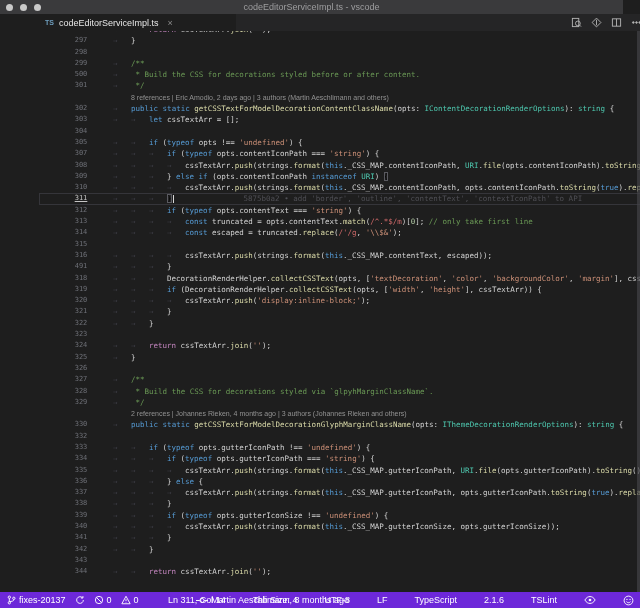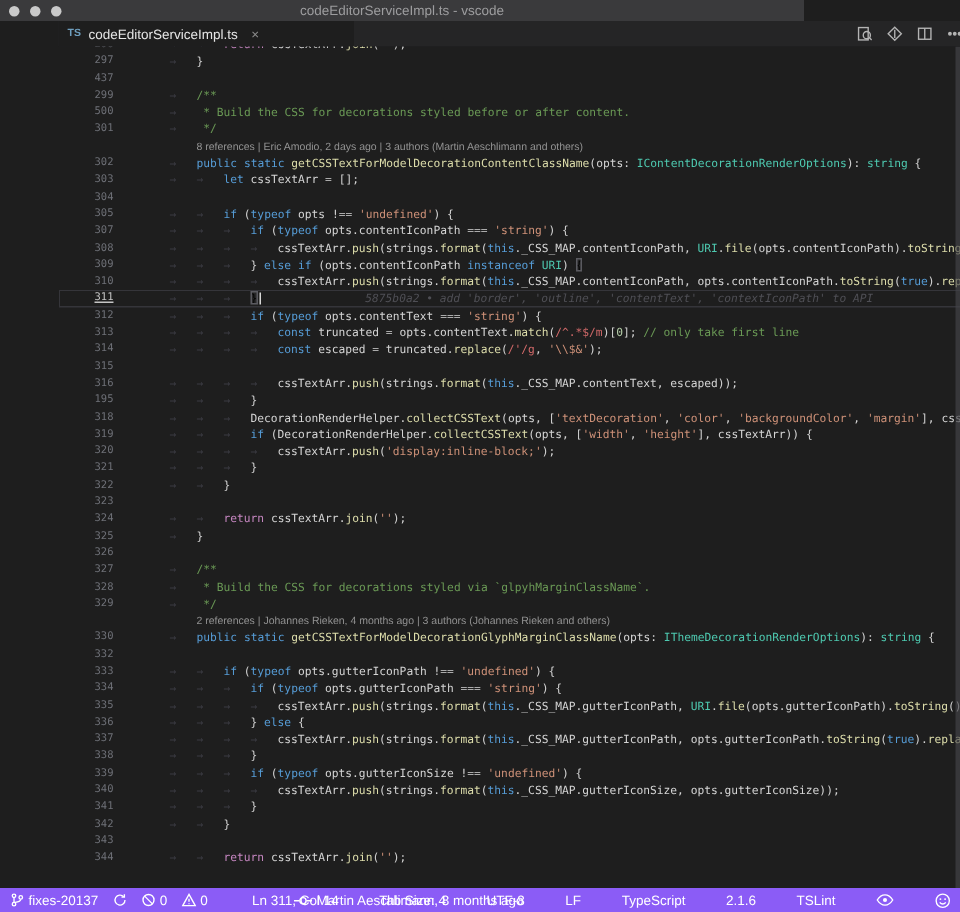--- a/index.html
+++ b/index.html
@@ -1,20 +1,20 @@
 <!DOCTYPE html>
 <html><head>
 <meta charset="utf-8">
 <style>
   html,body{margin:0;padding:0;}
   body{width:640px;height:608px;position:relative;overflow:hidden;background:#1e1e1e;
        font-family:"Liberation Sans",sans-serif;-webkit-font-smoothing:antialiased;}
 
   
-  .titlebar{position:absolute;left:0;top:0;width:536px;height:14px;background:#3a3a3c;
+  .titlebar{position:absolute;left:0;top:0;width:623px;height:14px;background:#3a3a3c;
             display:flex;align-items:center;justify-content:center;}
   .titlebar .title{font-size:9px;color:#9d9d9f;}
   .lights{position:absolute;left:6px;top:0;height:14px;display:flex;align-items:center;gap:7px;}
   .light{width:7px;height:7px;border-radius:50%;background:#c9c9c9;}
 
   
   .workbench{position:absolute;left:0;top:14px;width:640px;height:578px;display:flex;margin-left:39px;}
   .main{width:607px;height:100%;position:relative;}
 
   
@@ -25,29 +25,29 @@
   .tab .close{font-size:9px;color:#8a8a8a;margin-left:4px;}
   .tabactions{position:absolute;right:4px;top:0;height:17px;display:flex;align-items:center;gap:9px;}
   .tbact{color:#b4b4b4;display:flex;align-items:center;}
   .tbact svg{display:block;}
 
   
   .editor{position:absolute;left:0;top:17px;width:607px;height:561px;overflow:hidden;background:#1e1e1e;}
   .lines{margin-top:-7px;font-family:"DejaVu Sans Mono",monospace;font-size:7.5px;}
   .row{height:11.3px;line-height:11.3px;white-space:pre;width:607px;}
   .row.cur{box-shadow:inset 0 0 0 1px #35353a;}
-  .ln{display:inline-block;width:36px;text-align:left;padding-right:14px;color:#6e7077;font-size:7px;vertical-align:top;padding-left:24px;}
+  .ln{display:inline-block;width:36px;text-align:center;padding-right:14px;color:#6e7077;font-size:7px;vertical-align:top;padding-left:24px;}
   .row.cur .ln{color:#c5c5c5;text-decoration:underline;}
   .ct{white-space:pre;}
   .tab-ws{display:inline-block;width:18px;color:#3c3c44;}
   .lens{font-family:"Liberation Sans",sans-serif;font-size:7px;color:#929292;}
   .tok-p{color:#d4d4d4;} .tok-k{color:#569cd6;} .tok-c{color:#c586c0;} .tok-s{color:#ce9178;}
   .tok-m{color:#dcdcaa;} .tok-t{color:#4ec9b0;} .tok-cm{color:#6a9955;} .tok-r{color:#d16969;}
   .tok-o{color:#d4d4d4;} .tok-n{color:#b5cea8;}
-  .tok-g{color:#4f4f55;margin-left:70px;font-style:italic;}
+  .tok-g{color:#4f4f55;margin-left:70px;}
   .tok-bm{outline:1px solid #5a5a60;outline-offset:-1px;background:rgba(100,100,110,.12);}
   .caret{display:inline-block;width:1px;height:8px;background:#d7d7d7;vertical-align:middle;margin-left:1px;}
 
   .scrollbar{position:absolute;right:5px;top:0;width:4px;height:561px;background:#45454a;opacity:.65;}
 
   
   .activitybar{width:33px;height:100%;background:#2d2d2f;border-left:2px solid #252526;
                display:flex;flex-direction:column;align-items:center;padding-top:6px;box-sizing:border-box;gap:12px;}
   .acticon{width:17px;height:17px;color:#8b8b90;display:flex;align-items:center;justify-content:center;}
   .acticon.active{color:#d8d8d8;}
@@ -108,40 +108,40 @@
               <circle cx="9.5" cy="6" r=".9" fill="currentColor"></circle>
             </svg>
           </span>
         </div>
     </div>
 
     <div class="editor">
       <div class="lines">
           <div class="row"><span class="ln">296</span><span class="ct"><span class="tab-ws">→</span><span class="tab-ws">→</span><span class="tok-c">return</span><span class="tok-p"> cssTextArr.</span><span class="tok-m">join</span><span class="tok-p">(</span><span class="tok-s">''</span><span class="tok-p">);</span></span></div>
           <div class="row"><span class="ln">297</span><span class="ct"><span class="tab-ws">→</span><span class="tok-p">}</span></span></div>
-          <div class="row"><span class="ln">437</span><span class="ct"></span></div>
+          <div class="row"><span class="ln">298</span><span class="ct"></span></div>
           <div class="row"><span class="ln">299</span><span class="ct"><span class="tab-ws">→</span><span class="tok-cm">/**</span></span></div>
           <div class="row"><span class="ln">500</span><span class="ct"><span class="tab-ws">→</span><span class="tok-cm"> * Build the CSS for decorations styled before or after content.</span></span></div>
           <div class="row"><span class="ln">301</span><span class="ct"><span class="tab-ws">→</span><span class="tok-cm"> */</span></span></div>
           <div class="row"><span class="ln"></span><span class="ct" style="padding-left: 18px;"><span class="lens">8 references | Eric Amodio, 2 days ago | 3 authors (Martin Aeschlimann and others)</span></span></div>
           <div class="row"><span class="ln">302</span><span class="ct"><span class="tab-ws">→</span><span class="tok-k">public</span><span class="tok-p"> </span><span class="tok-k">static</span><span class="tok-p"> </span><span class="tok-m">getCSSTextForModelDecorationContentClassName</span><span class="tok-p">(opts: </span><span class="tok-t">IContentDecorationRenderOptions</span><span class="tok-p">): </span><span class="tok-t">string</span><span class="tok-p"> {</span></span></div>
           <div class="row"><span class="ln">303</span><span class="ct"><span class="tab-ws">→</span><span class="tab-ws">→</span><span class="tok-k">let</span><span class="tok-p"> cssTextArr = [];</span></span></div>
           <div class="row"><span class="ln">304</span><span class="ct"></span></div>
           <div class="row"><span class="ln">305</span><span class="ct"><span class="tab-ws">→</span><span class="tab-ws">→</span><span class="tok-k">if</span><span class="tok-p"> (</span><span class="tok-k">typeof</span><span class="tok-p"> opts </span><span class="tok-o">!==</span><span class="tok-p"> </span><span class="tok-s">'undefined'</span><span class="tok-p">) {</span></span></div>
           <div class="row"><span class="ln">307</span><span class="ct"><span class="tab-ws">→</span><span class="tab-ws">→</span><span class="tab-ws">→</span><span class="tok-k">if</span><span class="tok-p"> (</span><span class="tok-k">typeof</span><span class="tok-p"> opts.contentIconPath </span><span class="tok-o">===</span><span class="tok-p"> </span><span class="tok-s">'string'</span><span class="tok-p">) {</span></span></div>
           <div class="row"><span class="ln">308</span><span class="ct"><span class="tab-ws">→</span><span class="tab-ws">→</span><span class="tab-ws">→</span><span class="tab-ws">→</span><span class="tok-p">cssTextArr.</span><span class="tok-m">push</span><span class="tok-p">(strings.</span><span class="tok-m">format</span><span class="tok-p">(</span><span class="tok-k">this</span><span class="tok-p">._CSS_MAP.contentIconPath, </span><span class="tok-t">URI</span><span class="tok-p">.</span><span class="tok-m">file</span><span class="tok-p">(opts.contentIconPath).</span><span class="tok-m">toString</span><span class="tok-p">().</span><span class="tok-m">replace</span></span></div>
           <div class="row"><span class="ln">309</span><span class="ct"><span class="tab-ws">→</span><span class="tab-ws">→</span><span class="tab-ws">→</span><span class="tok-p">} </span><span class="tok-k">else</span><span class="tok-p"> </span><span class="tok-k">if</span><span class="tok-p"> (opts.contentIconPath </span><span class="tok-k">instanceof</span><span class="tok-p"> </span><span class="tok-t">URI</span><span class="tok-p">) </span><span class="tok-bm">{</span></span></div>
           <div class="row"><span class="ln">310</span><span class="ct"><span class="tab-ws">→</span><span class="tab-ws">→</span><span class="tab-ws">→</span><span class="tab-ws">→</span><span class="tok-p">cssTextArr.</span><span class="tok-m">push</span><span class="tok-p">(strings.</span><span class="tok-m">format</span><span class="tok-p">(</span><span class="tok-k">this</span><span class="tok-p">._CSS_MAP.contentIconPath, opts.contentIconPath.</span><span class="tok-m">toString</span><span class="tok-p">(</span><span class="tok-k">true</span><span class="tok-p">).</span><span class="tok-m">replace</span><span class="tok-p">(</span><span class="tok-r">/'/g</span></span></div>
           <div class="row cur"><span class="ln">311</span><span class="ct"><span class="tab-ws">→</span><span class="tab-ws">→</span><span class="tab-ws">→</span><span class="tok-bm">}</span><span class="caret"></span><span class="tok-g">5875b0a2 • add 'border', 'outline', 'contentText', 'contextIconPath' to API</span></span></div>
           <div class="row"><span class="ln">312</span><span class="ct"><span class="tab-ws">→</span><span class="tab-ws">→</span><span class="tab-ws">→</span><span class="tok-k">if</span><span class="tok-p"> (</span><span class="tok-k">typeof</span><span class="tok-p"> opts.contentText </span><span class="tok-o">===</span><span class="tok-p"> </span><span class="tok-s">'string'</span><span class="tok-p">) {</span></span></div>
           <div class="row"><span class="ln">313</span><span class="ct"><span class="tab-ws">→</span><span class="tab-ws">→</span><span class="tab-ws">→</span><span class="tab-ws">→</span><span class="tok-k">const</span><span class="tok-p"> truncated = opts.contentText.</span><span class="tok-m">match</span><span class="tok-p">(</span><span class="tok-r">/^.*$/m</span><span class="tok-p">)[</span><span class="tok-n">0</span><span class="tok-p">]; </span><span class="tok-cm">// only take first line</span></span></div>
           <div class="row"><span class="ln">314</span><span class="ct"><span class="tab-ws">→</span><span class="tab-ws">→</span><span class="tab-ws">→</span><span class="tab-ws">→</span><span class="tok-k">const</span><span class="tok-p"> escaped = truncated.</span><span class="tok-m">replace</span><span class="tok-p">(</span><span class="tok-r">/'/g</span><span class="tok-p">, </span><span class="tok-s">'\\$&amp;'</span><span class="tok-p">);</span></span></div>
           <div class="row"><span class="ln">315</span><span class="ct"></span></div>
           <div class="row"><span class="ln">316</span><span class="ct"><span class="tab-ws">→</span><span class="tab-ws">→</span><span class="tab-ws">→</span><span class="tab-ws">→</span><span class="tok-p">cssTextArr.</span><span class="tok-m">push</span><span class="tok-p">(strings.</span><span class="tok-m">format</span><span class="tok-p">(</span><span class="tok-k">this</span><span class="tok-p">._CSS_MAP.contentText, escaped));</span></span></div>
-          <div class="row"><span class="ln">195</span><span class="ct"><span class="tab-ws">→</span><span class="tab-ws">→</span><span class="tab-ws">→</span><span class="tok-p">}</span></span></div>
+          <div class="row"><span class="ln">491</span><span class="ct"><span class="tab-ws">→</span><span class="tab-ws">→</span><span class="tab-ws">→</span><span class="tok-p">}</span></span></div>
           <div class="row"><span class="ln">318</span><span class="ct"><span class="tab-ws">→</span><span class="tab-ws">→</span><span class="tab-ws">→</span><span class="tok-p">DecorationRenderHelper.</span><span class="tok-m">collectCSSText</span><span class="tok-p">(opts, [</span><span class="tok-s">'textDecoration'</span><span class="tok-p">, </span><span class="tok-s">'color'</span><span class="tok-p">, </span><span class="tok-s">'backgroundColor'</span><span class="tok-p">, </span><span class="tok-s">'margin'</span><span class="tok-p">], cssTextArr);</span></span></div>
           <div class="row"><span class="ln">319</span><span class="ct"><span class="tab-ws">→</span><span class="tab-ws">→</span><span class="tab-ws">→</span><span class="tok-k">if</span><span class="tok-p"> (DecorationRenderHelper.</span><span class="tok-m">collectCSSText</span><span class="tok-p">(opts, [</span><span class="tok-s">'width'</span><span class="tok-p">, </span><span class="tok-s">'height'</span><span class="tok-p">], cssTextArr)) {</span></span></div>
           <div class="row"><span class="ln">320</span><span class="ct"><span class="tab-ws">→</span><span class="tab-ws">→</span><span class="tab-ws">→</span><span class="tab-ws">→</span><span class="tok-p">cssTextArr.</span><span class="tok-m">push</span><span class="tok-p">(</span><span class="tok-s">'display:inline-block;'</span><span class="tok-p">);</span></span></div>
           <div class="row"><span class="ln">321</span><span class="ct"><span class="tab-ws">→</span><span class="tab-ws">→</span><span class="tab-ws">→</span><span class="tok-p">}</span></span></div>
           <div class="row"><span class="ln">322</span><span class="ct"><span class="tab-ws">→</span><span class="tab-ws">→</span><span class="tok-p">}</span></span></div>
           <div class="row"><span class="ln">323</span><span class="ct"></span></div>
           <div class="row"><span class="ln">324</span><span class="ct"><span class="tab-ws">→</span><span class="tab-ws">→</span><span class="tok-c">return</span><span class="tok-p"> cssTextArr.</span><span class="tok-m">join</span><span class="tok-p">(</span><span class="tok-s">''</span><span class="tok-p">);</span></span></div>
           <div class="row"><span class="ln">325</span><span class="ct"><span class="tab-ws">→</span><span class="tok-p">}</span></span></div>
           <div class="row"><span class="ln">326</span><span class="ct"></span></div>
           <div class="row"><span class="ln">327</span><span class="ct"><span class="tab-ws">→</span><span class="tok-cm">/**</span></span></div>
@@ -197,21 +197,21 @@
       </div>
       <div class="acticon">
         <svg width="15" height="15" viewBox="0 0 14 14" fill="none" stroke="currentColor" stroke-width="1">
           <rect x="2" y="2" width="10" height="10"></rect>
           <rect x="4.5" y="4.5" width="5" height="5" fill="currentColor" stroke="none"></rect>
         </svg>
       </div>
     </div>
 </div>
 
-<div class="statusbar" style="background: #8b5cf6; color: rgb(255, 255, 255);">
+<div class="statusbar" style="background: #6d28d9; color: rgb(255, 255, 255);">
   <div class="sb-left">
       <div class="sb-item">
         <span>
           <svg width="9" height="10" viewBox="0 0 10 11" fill="none" stroke="currentColor" stroke-width="1">
             <circle cx="2.6" cy="2.4" r="1.3"></circle>
             <circle cx="2.6" cy="8.6" r="1.3"></circle>
             <circle cx="7.6" cy="3.6" r="1.3"></circle>
             <path d="M2.6 3.7v3.6M7.6 5c0 2-2.5 2-5 2.3"></path>
           </svg>
         </span>

